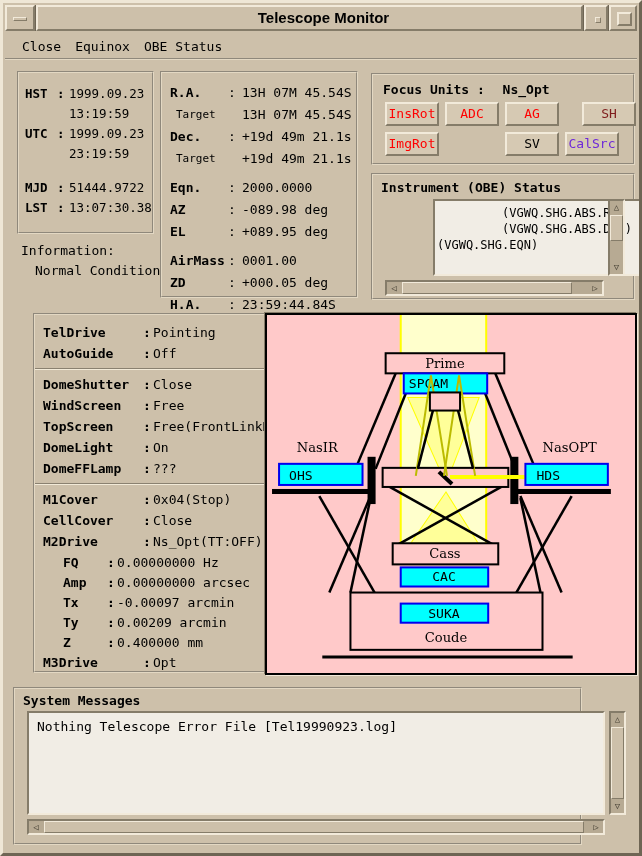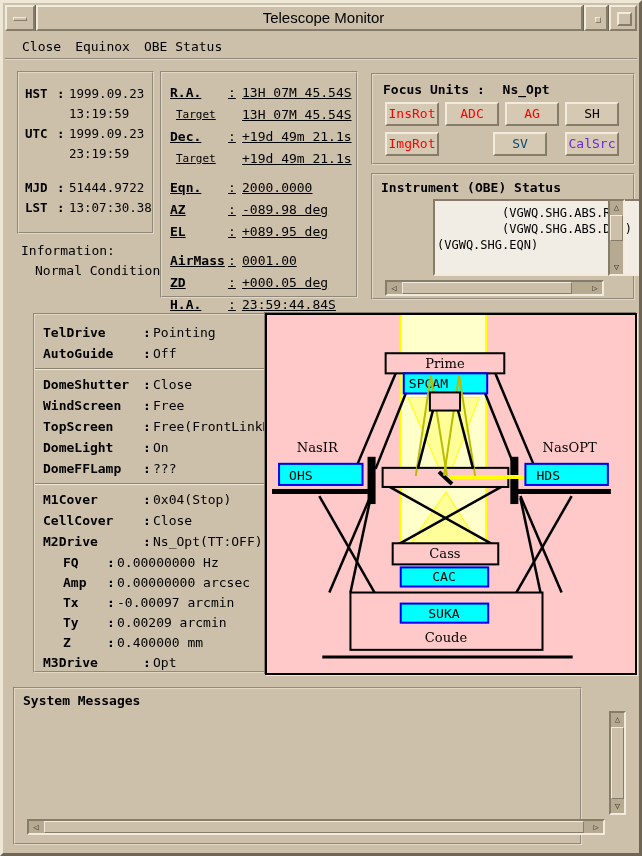--- a/index.html
+++ b/index.html
@@ -21,21 +21,21 @@
   .sunken{border:2px solid;border-color:var(--dark) var(--light) var(--light) var(--dark);}
   .etched{border:2px groove #e3d8c3;}
 
   
   .titlebar{position:absolute;left:2px;top:2px;right:2px;height:26px;display:flex;gap:1px;background:#6E6554;}
   .tb-btn{background:var(--base);position:relative;}
   .tb-menu{width:30px;}
   .tb-menu .dash{position:absolute;left:6px;top:10px;width:14px;height:4px;
     border:1px solid;border-color:var(--light) var(--dark) var(--dark) var(--light);background:var(--base);}
   .tb-title{flex:1;background:var(--base);text-align:center;line-height:22px;
-    font-family:"Liberation Sans",sans-serif;font-weight:normal;font-size:15px;color:#000;padding-left:28px;}
+    font-family:"Liberation Sans",sans-serif;font-weight:bold;font-size:15px;color:#000;padding-left:28px;}
   .tb-min{width:24px;}
   .tb-min .dot{position:absolute;left:9px;top:10px;width:6px;height:6px;
     border:1px solid;border-color:var(--light) var(--dark) var(--dark) var(--light);background:var(--base);}
   .tb-max{width:28px;}
   .tb-max .sq{position:absolute;left:6px;top:5px;width:15px;height:14px;
     border:2px solid;border-color:var(--light) var(--dark) var(--dark) var(--light);}
   .menubar{position:absolute;left:2px;top:31px;right:2px;height:26px;display:flex;
     align-items:center;padding-left:10px;border-bottom:2px groove #e3d8c3;background:var(--base);}
   .menu-item{font-size:13px;color:#000;padding:2px 7px;cursor:default;}
 
@@ -49,21 +49,21 @@
   .t-lbl{font-weight:bold;width:32px;}
   .t-col{width:12px;font-weight:bold;}
   .t-ind{margin-left:44px;}
   .t-gap{height:14px;}
 
   #info-label{position:absolute;left:18px;top:240px;font-size:13px;}
   #info-value{position:absolute;left:32px;top:260px;font-size:13px;}
 
   
   #pointing-panel{left:157px;top:68px;width:198px;height:227px;padding:8px 0 0 8px;font-size:13px;}
-  .prow{display:flex;height:22px;align-items:center;white-space:nowrap;text-decoration:underline;}
+  .prow{display:flex;height:22px;align-items:center;white-space:nowrap;}
   .p-lbl{font-weight:bold;width:58px;}
   .p-col{width:14px;}
   .p-tgt{font-size:11px;width:58px;padding-left:6px;}
   .p-gap{height:7px;}
 
   
   #focus-panel{left:368px;top:70px;width:264px;height:92px;}
   #focus-panel .ptitle{position:absolute;left:10px;top:7px;text-align:center;}
   #focus-mode{margin-left:10px;}
   .fbtn{position:absolute;width:54px;height:24px;background:var(--btn);
@@ -237,23 +237,23 @@
   </div>
 
   <div id="focus-panel" class="panel etched">
     <div class="ptitle">
       <span>Focus Units :</span>
       <span id="focus-mode">Ns_Opt</span>
     </div>
     <div class="fbtn" style="left: 12px; top: 27px; color: rgb(255, 0, 0);">InsRot</div>
     <div class="fbtn" style="left: 72px; top: 27px; color: rgb(255, 0, 0);">ADC</div>
     <div class="fbtn" style="left: 132px; top: 27px; color: rgb(255, 0, 0);">AG</div>
-    <div class="fbtn" style="left: 192px; top: 27px; color: #000000;">SH</div>
+    <div class="fbtn" style="left: 209px; top: 27px; color: #7f1d1d;">SH</div>
     <div class="fbtn" style="left: 12px; top: 57px; color: rgb(255, 0, 0);">ImgRot</div>
-    <div class="fbtn" style="left: 120px; top: 57px; color: #0c4a6e;">SV</div>
+    <div class="fbtn" style="left: 132px; top: 57px; color: #000000;">SV</div>
     <div class="fbtn" style="left: 192px; top: 57px; color: #6d28d9;">CalSrc</div>
   </div>
 
   <div id="obe-panel" class="panel etched">
     <div class="ptitle">Instrument (OBE) Status</div>
     <div id="obe-text" class="textarea sunken">
       <pre class="mono-pre">         (VGWQ.SHG.ABS.RA)
          (VGWQ.SHG.ABS.DEC)
 (VGWQ.SHG.EQN)</pre>
     </div>
@@ -418,20 +418,23 @@
       <text x="178" y="325" class="d-serif" text-anchor="middle">Coude</text>
       <line x1="55" y1="340" x2="304" y2="340" stroke="#000000" stroke-width="3"></line>
 
       <text x="50" y="136" class="d-serif" text-anchor="middle">NasIR</text>
       <text x="301" y="136" class="d-serif" text-anchor="middle">NasOPT</text>
     </svg>
   </div>
 
   <div id="messages-panel" class="panel etched">
     <div class="ptitle">System Messages</div>
+    <div id="msg-text" class="textarea sunken">
+      <pre class="mono-pre">Nothing Telescope Error File [Tel19990923.log]</pre>
+    </div>
     <div id="msg-vscroll" class="vscroll">
       <div class="sarr">△</div>
       <div class="strack">
         <div id="msg-vthumb" class="sthumb vthumb"></div>
       </div>
       <div class="sarr">▽</div>
     </div>
     <div id="msg-hscroll" class="hscroll">
       <div class="sarr">◁</div>
       <div class="strack">

